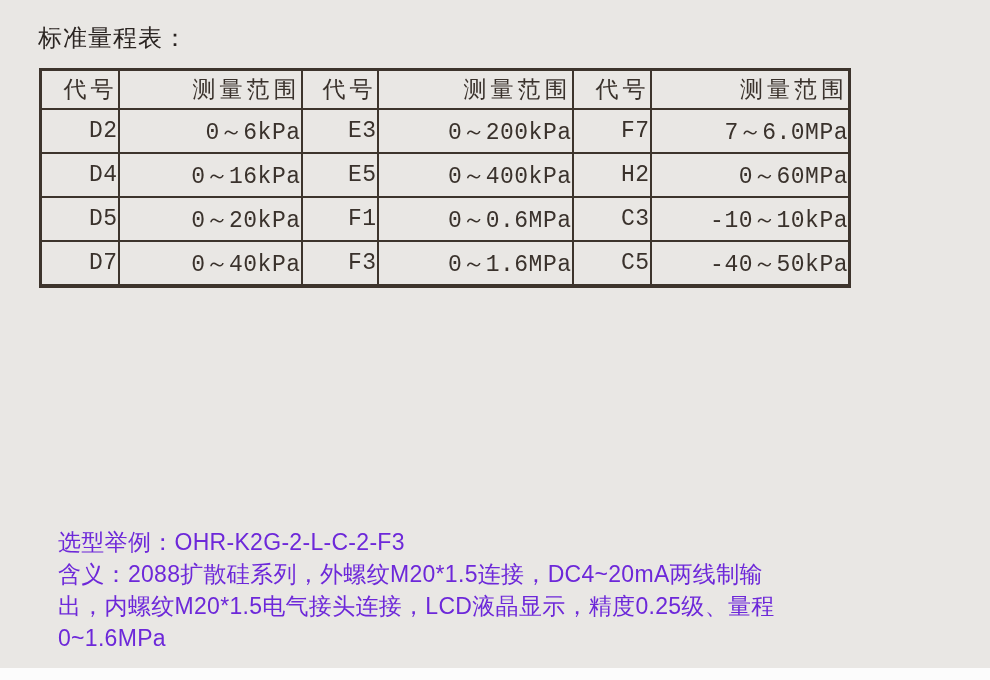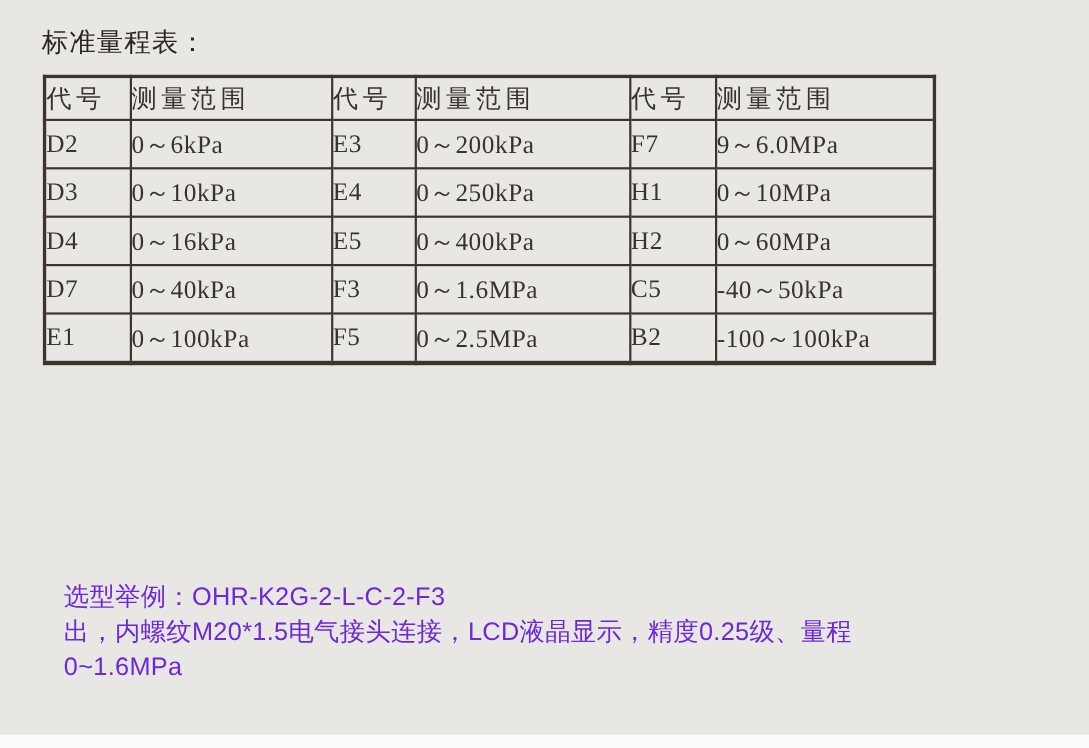--- a/index.html
+++ b/index.html
@@ -36,25 +36,26 @@
   table.range-table col.c-code-1  { width: 78px; }
   table.range-table col.c-range-1 { width: 183px; }
   table.range-table col.c-code-2  { width: 76px; }
   table.range-table col.c-range-2 { width: 195px; }
   table.range-table col.c-code-3  { width: 78px; }
   table.range-table col.c-range-3 { width: 199px; }
 
   table.range-table th,
   table.range-table td {
     border: 2px solid #3d342c;
-    text-align: left;
+    text-align: right;
     vertical-align: middle;
     padding: 0;
     overflow: hidden;
     white-space: nowrap;
+    font-family: Liberation Mono, monospace;
   }
   table.range-table th {
     height: 37px;
     font-size: 23px;
     font-weight: 500;
     letter-spacing: 4px;
   }
   table.range-table td {
     height: 42px;
     font-size: 23px;
@@ -103,58 +104,51 @@
           <th>测量范围</th>
         </tr>
     </thead>
     <tbody id="body-rows">
         <tr>
           <td>D2</td>
           <td>0～6kPa</td>
           <td>E3</td>
           <td>0～200kPa</td>
           <td>F7</td>
-          <td>9～6.0MPa</td>
-        </tr>
-        <tr>
-          <td>D3</td>
-          <td>0～10kPa</td>
-          <td>E4</td>
-          <td>0～250kPa</td>
-          <td>H1</td>
-          <td>0～10MPa</td>
+          <td>7～6.0MPa</td>
         </tr>
         <tr>
           <td>D4</td>
           <td>0～16kPa</td>
           <td>E5</td>
           <td>0～400kPa</td>
           <td>H2</td>
           <td>0～60MPa</td>
         </tr>
         <tr>
+          <td>D5</td>
+          <td>0～20kPa</td>
+          <td>F1</td>
+          <td>0～0.6MPa</td>
+          <td>C3</td>
+          <td>-10～10kPa</td>
+        </tr>
+        <tr>
           <td>D7</td>
           <td>0～40kPa</td>
           <td>F3</td>
           <td>0～1.6MPa</td>
           <td>C5</td>
           <td>-40～50kPa</td>
         </tr>
-        <tr>
-          <td>E1</td>
-          <td>0～100kPa</td>
-          <td>F5</td>
-          <td>0～2.5MPa</td>
-          <td>B2</td>
-          <td>-100～100kPa</td>
-        </tr>
       </tbody>
   </table>
 
   <div class="example">
     <div>选型举例：OHR-K2G-2-L-C-2-F3</div>
+    <div>含义：2088扩散硅系列，外螺纹M20*1.5连接，DC4~20mA两线制输</div>
     <div>出，内螺纹M20*1.5电气接头连接，LCD液晶显示，精度0.25级、量程</div>
     <div>0~1.6MPa</div>
   </div>
 
   <div class="bottom-strip"></div>
 
 </div>
 
 </body></html>

